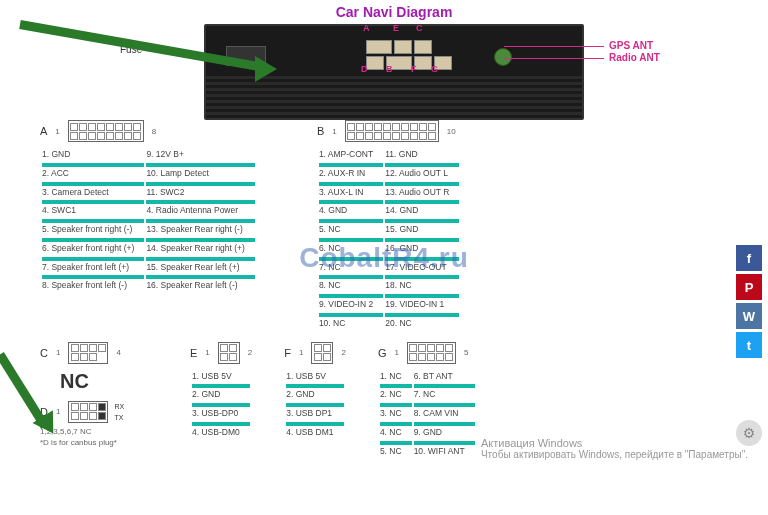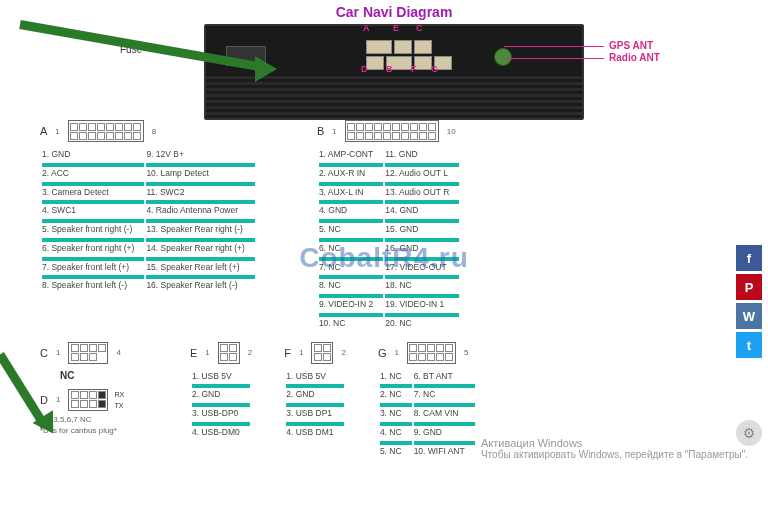--- a/index.html
+++ b/index.html
@@ -22,21 +22,21 @@
 .sec-header{display:flex;align-items:center;gap:6px;margin-bottom:4px}
 .sec-letter{font-size:11px;font-weight:normal}
 .conn-diag{display:inline-block;border:1px solid #666;padding:1px;background:#fff}
 .pin-row{display:flex}
 .pin-sq{width:8px;height:8px;border:1px solid #888;margin:0.5px;background:#fff}
 .pin-sq.filled{background:#333}
 .pin-num{font-size:8px;color:#666;align-self:center;padding:0 2px}
 .pin-list{font-size:8.5px;line-height:1.5;color:#444}
 .pin-list td{padding:0 10px 0 0;white-space:nowrap;border-top:4px solid #14b8a6}
 .pin-list tr:first-child td{border-top:none}
-.nc-label{font-size:10px;font-weight:bold;margin:6px 0 2px 20px}
+.nc-label{font-size:20px;font-weight:bold;margin:6px 0 2px 20px}
 .footnote{font-size:8px;color:#666;margin-top:2px}
 
 .row1{display:flex;gap:60px}
 .row2{display:flex;gap:30px;margin-top:10px}
 
 .arrow{position:absolute;z-index:5}
 .arrow-shaft{position:absolute;background:#2a7a2a}
 .arrow-head{position:absolute;width:0;height:0}
 
 .watermark{position:absolute;top:50%;left:50%;transform:translate(-50%,-50%);font-size:28px;color:rgba(60,100,180,0.5);font-weight:bold;pointer-events:none;z-index:10;letter-spacing:1px}

